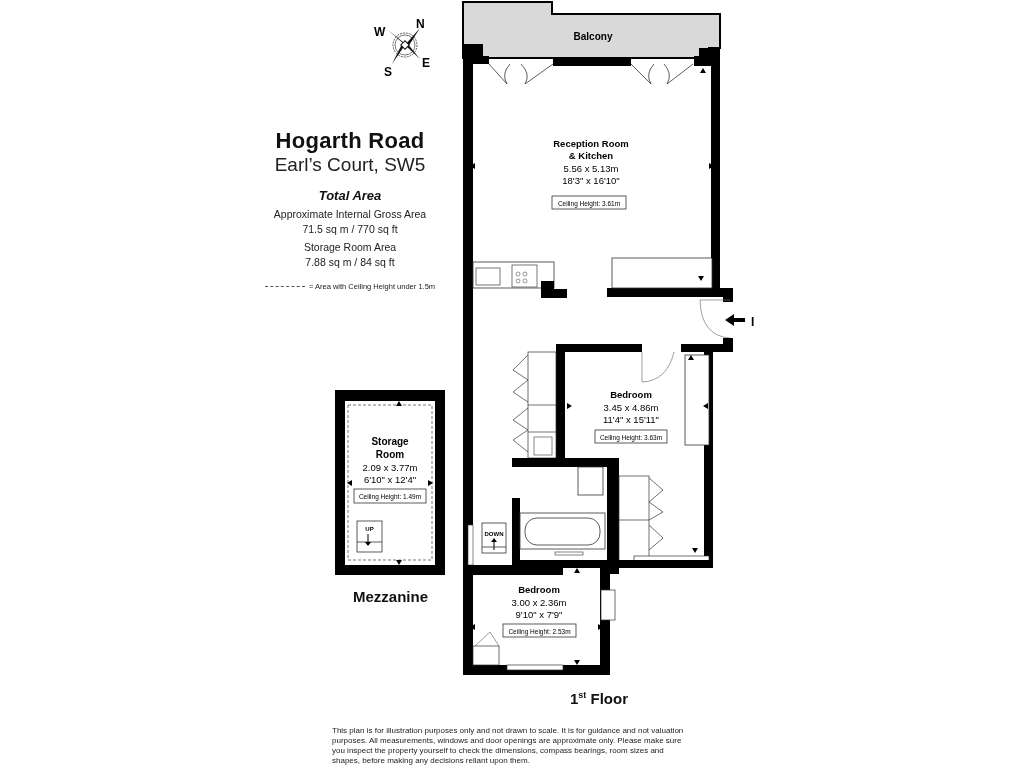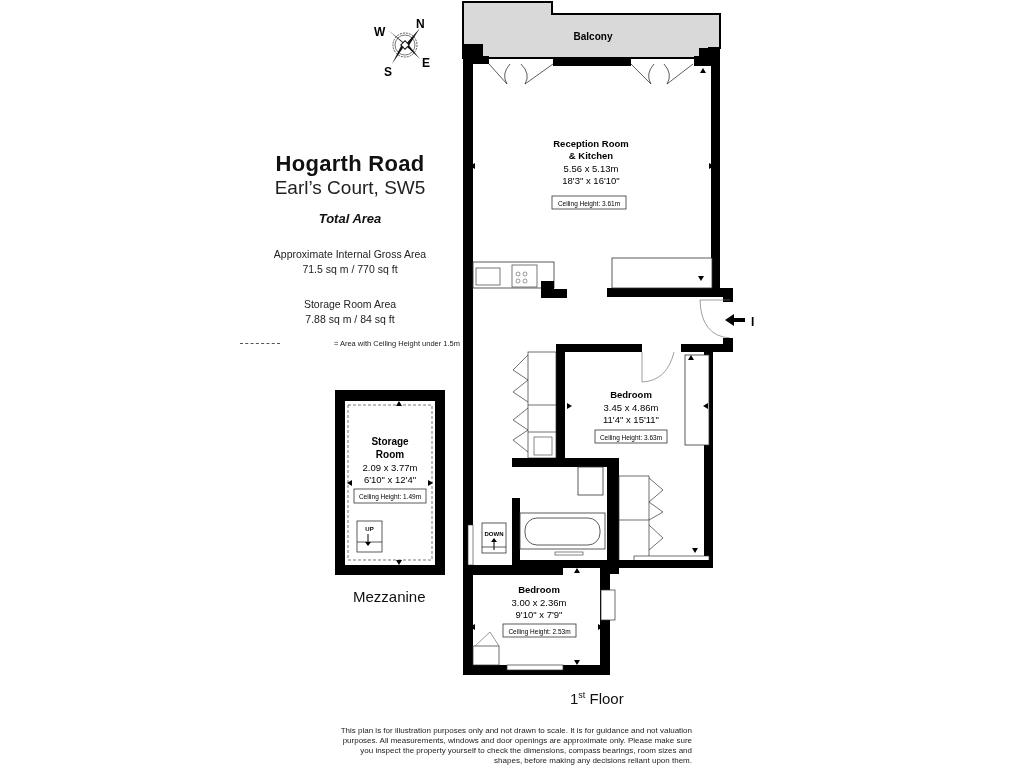--- a/index.html
+++ b/index.html
@@ -1,29 +1,29 @@
 <!DOCTYPE html>
 <html><head>
   <meta charset="utf-8">
   <style>
     html, body { margin:0; padding:0; background:#ffffff; }
     body { width:1024px; height:768px; position:relative; overflow:hidden; font-family:"Liberation Sans", sans-serif; color:#111; }
     .abs { position:absolute; }
     .info { left:240px; top:128px; width:220px; text-align:center; }
-    .title { font-size:22px; font-weight:bold; letter-spacing:0.3px; line-height:26px;margin-top:23px; }
+    .title { font-size:22px; font-weight:bold; letter-spacing:0.3px; line-height:26px; }
     .subtitle { font-size:19px; line-height:22px; color:#222;text-align:center; }
     .total-label { font-size:13px; font-weight:bold; margin-top:12px; line-height:16px;font-style:italic; }
     .total-value { font-size:13px; font-weight:bold; line-height:16px; }
-    .sub-label { font-size:10.5px; margin-top:20px; line-height:14px; color:#222;}
+    .sub-label { font-size:10.5px; margin-top:3px; line-height:14px; color:#222;}
     .sub-value { font-size:10.5px; line-height:16px; color:#222;}
-    .legend { font-size:7.5px; margin-top:12px; color:#222; display:flex; align-items:center; justify-content:space-between; }
+    .legend { font-size:7.5px; margin-top:12px; color:#222; display:flex; align-items:center; justify-content:center; }
     .legend .dash { width:40px; border-top:1px dashed #555; margin-right:4px; }
-    .floor-label { font-size:15px; font-weight:normal; }
+    .floor-label { font-size:15px; font-weight:bold; }
     .floor-label sup { font-size:9px; }
-    .disclaimer { left:332px; top:726px; width:360px; font-size:8px; line-height:10px; text-align:right; color:#222; }
+    .disclaimer { left:332px; top:726px; width:360px; font-size:8px; line-height:10px; text-align:left; color:#222; }
     svg text { font-family:"Liberation Sans", sans-serif; }
   </style>
 </head>
 <body>
 
 <svg class="abs" style="left:368px;top:14px;" width="70" height="66" viewBox="0 0 70 66">
   <circle cx="37" cy="31" r="12" fill="none" stroke="#555" stroke-width="1" stroke-dasharray="2,1"></circle>
   <circle cx="37" cy="31" r="10" fill="none" stroke="#555" stroke-width="0.8"></circle>
   <polygon points="37,31 52,14 40,33" fill="#111"></polygon>
   <polygon points="37,31 20,16 35,28" fill="#111"></polygon>

